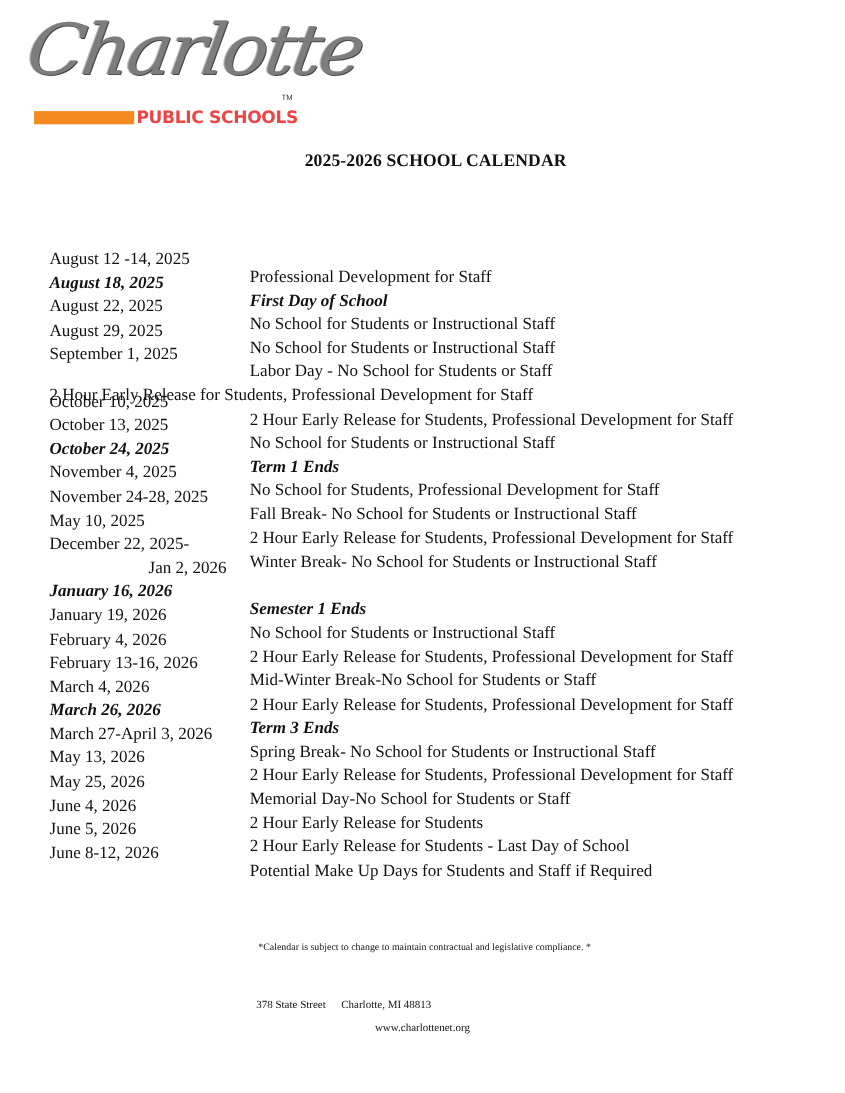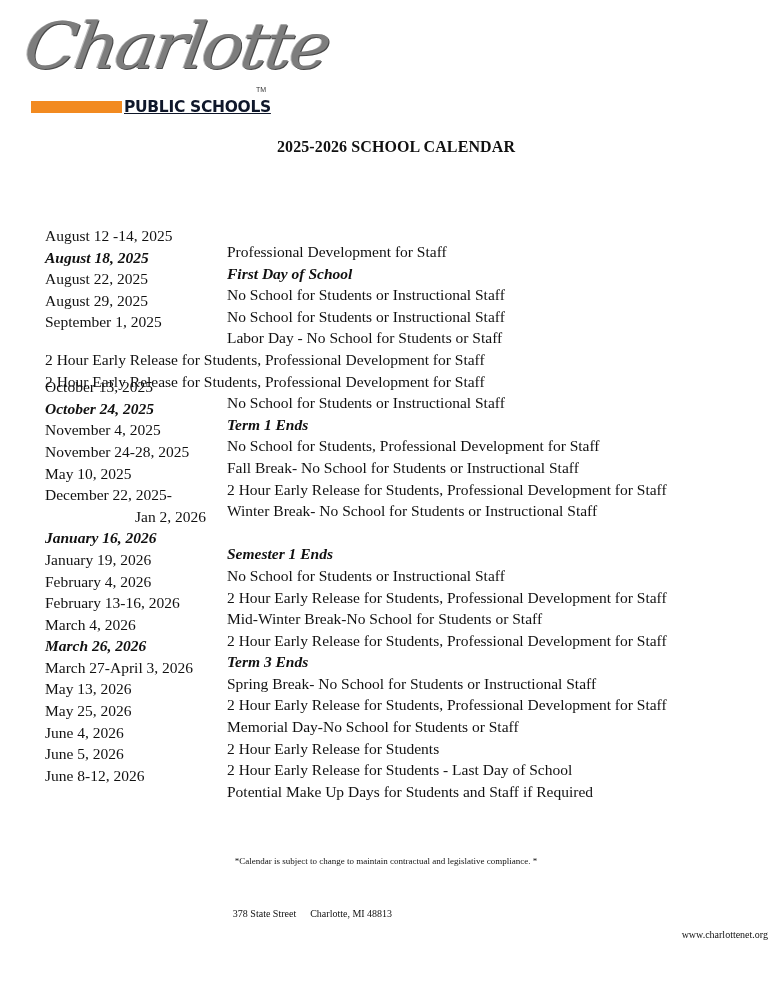--- a/index.html
+++ b/index.html
@@ -54,23 +54,22 @@
       background: #f28a20;
     }
     .logo-subtitle {
       position: absolute;
       left: 96px;
       top: 80px;
       font-family: "DejaVu Sans", "Liberation Sans", sans-serif;
       font-weight: bold;
       font-size: 15.5px;
       letter-spacing: -0.3px;
-      color: #0f172a;
+      color: #ef4444;
       white-space: nowrap;
-      text-decoration: underline;
     }
     .doc-title {
       position: absolute;
       left: 0;
       width: 768px;
       top: 138px;
       text-align: center;
       font-weight: bold;
       font-size: 16px;
       letter-spacing: 0.1px;
@@ -124,21 +123,21 @@
     }
     .address .sep {
       display: inline-block;
       width: 14px;
     }
     .website {
       position: absolute;
       left: 0;
       width: 768px;
       top: 929px;
-      text-align: right;
+      text-align: center;
       font-size: 10px;
     }
   </style>
 </head>
 <body>
 
 <div class="logo">
   <span class="logo-script" style="color: rgb(125, 125, 125);">Charlotte</span>
   <span class="logo-tm">TM</span>
   <span class="logo-bar" style="background: rgb(242, 138, 32);"></span>
@@ -165,20 +164,21 @@
       <span class="desc">No School for Students or Instructional Staff</span>
     </div>
     <div class="row">
       <span class="date">September 1, 2025</span>
       <span class="desc">Labor Day -  No School for Students or Staff</span>
     </div>
     <div class="row">
       <span class="desc">2 Hour Early Release for Students, Professional Development for Staff</span>
     </div>
     <div class="row">
+      <span class="date">October 10, 2025</span>
       <span class="desc">2 Hour Early Release for Students, Professional Development for Staff</span>
     </div>
     <div class="row">
       <span class="date">October 13, 2025</span>
       <span class="desc">No School for Students or Instructional Staff</span>
     </div>
     <div class="row highlight">
       <span class="date">October 24, 2025</span>
       <span class="desc">Term 1 Ends</span>
     </div>

